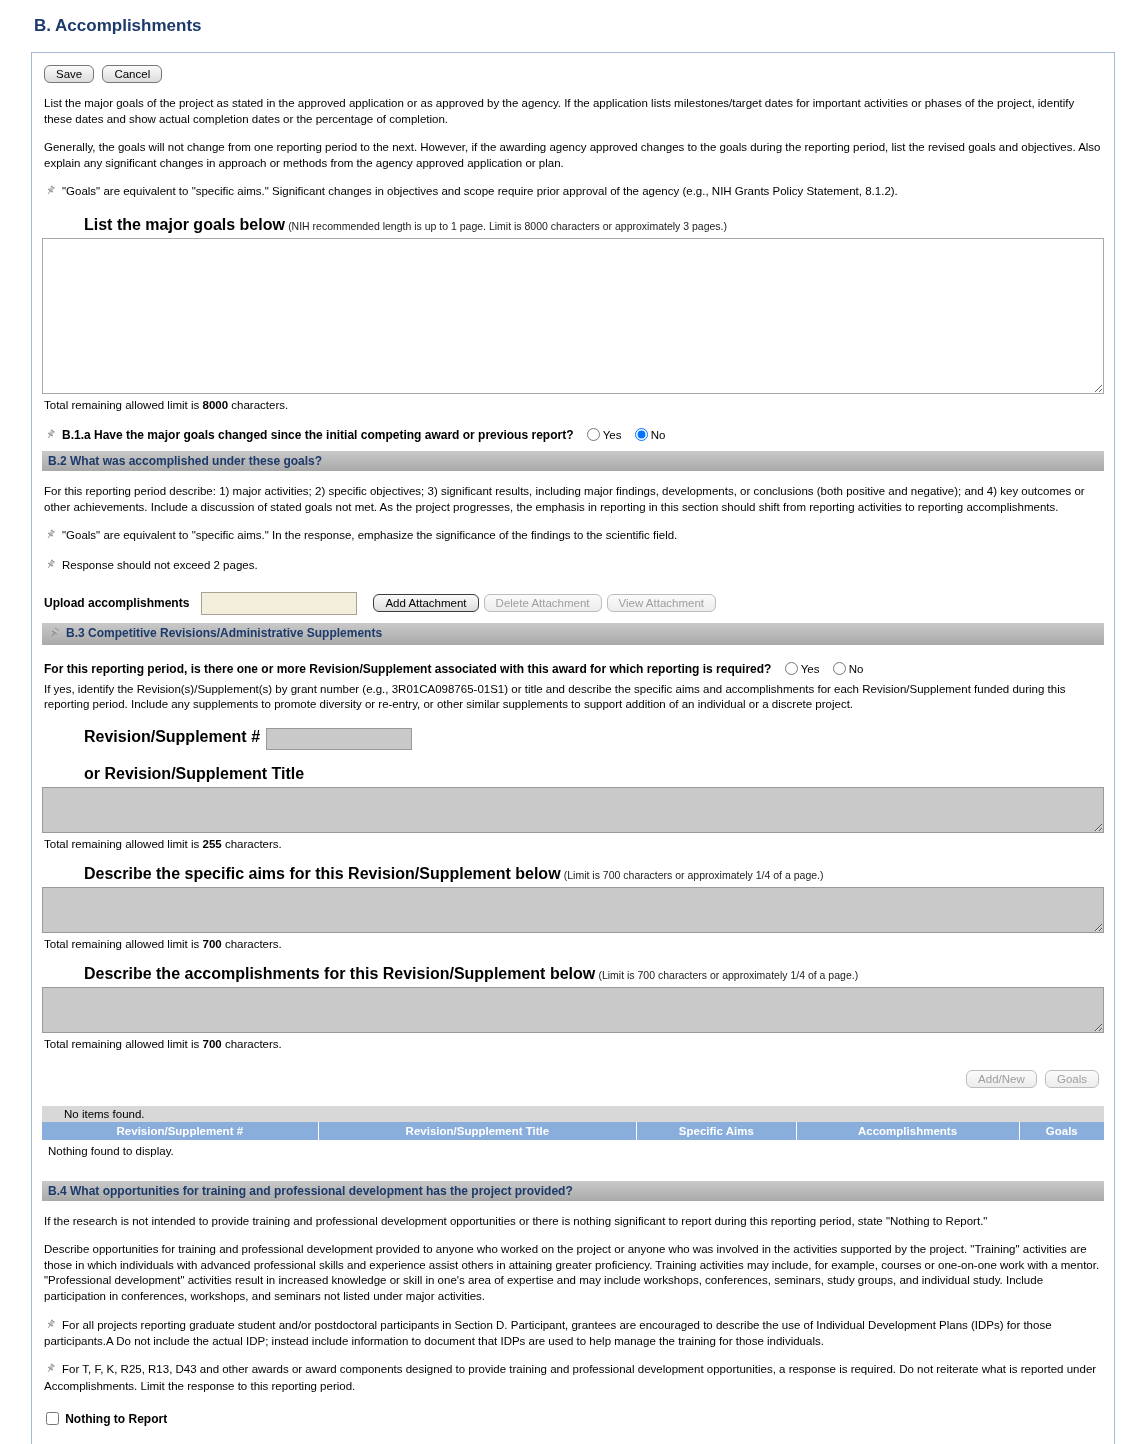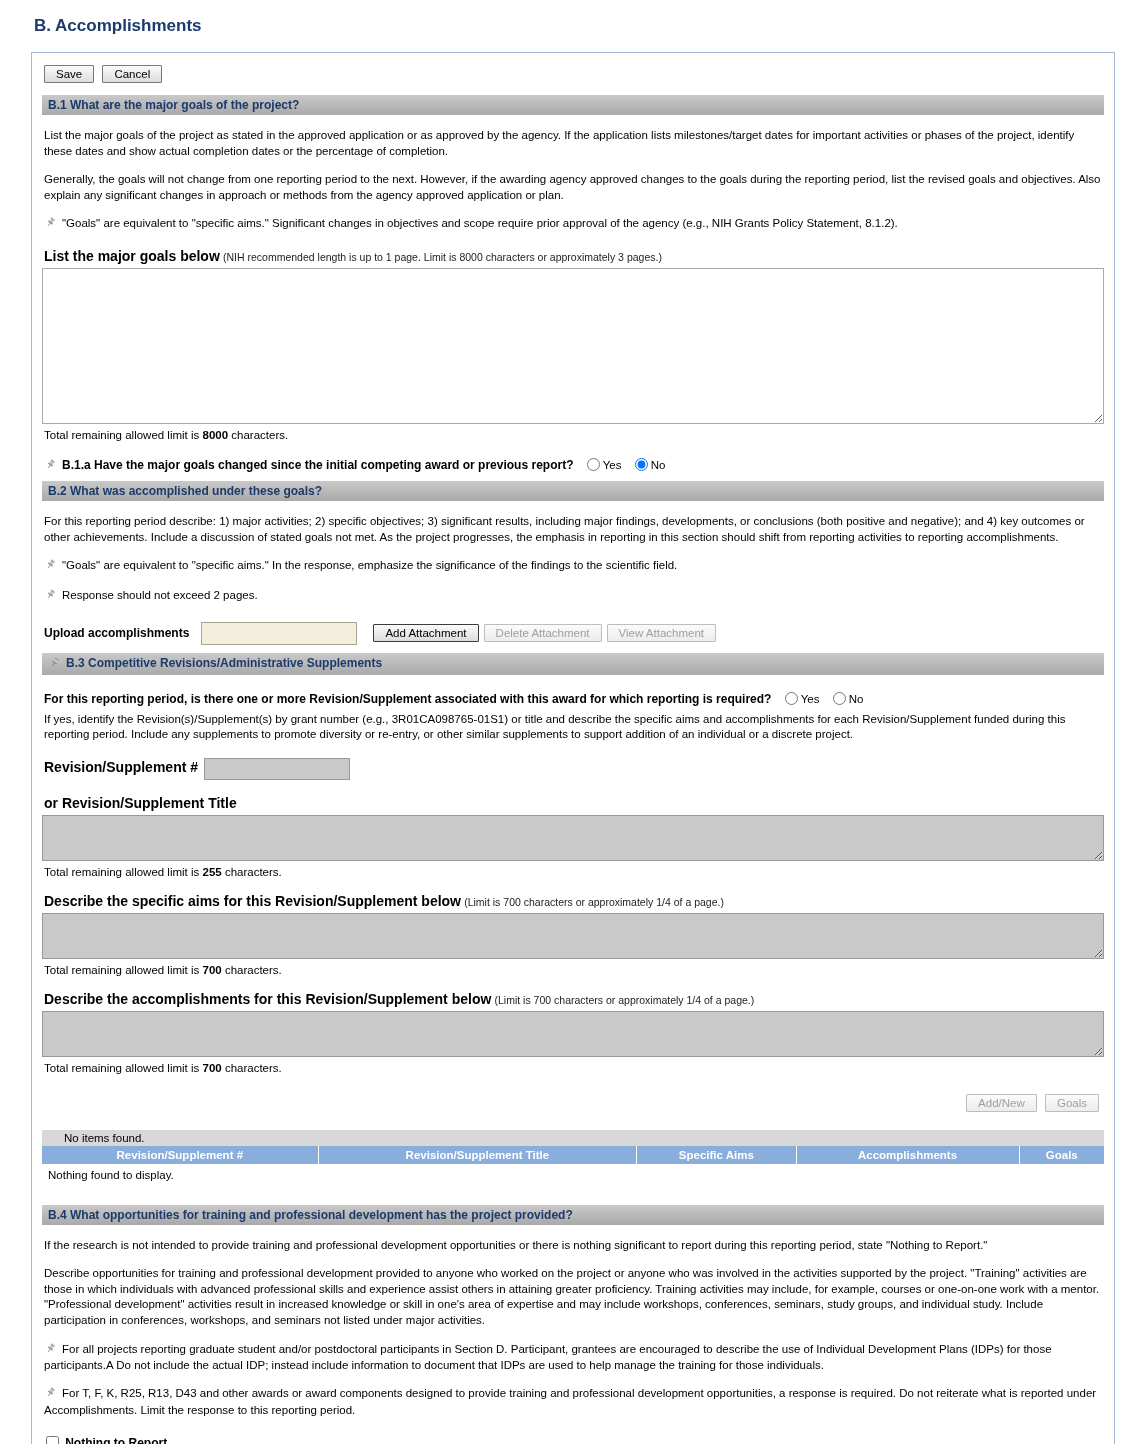--- a/index.html
+++ b/index.html
@@ -2,31 +2,31 @@
 <html><head>
 <meta charset="utf-8">
 <style>
   html,body{margin:0;padding:0;background:#fff;}
   body{font-family:"Liberation Sans",sans-serif;font-size:11.5px;color:#000;width:1145px;}
   .page{box-sizing:border-box;width:1145px;padding:10px 30px 0 31px;}
   .page-title{color:#1c3a6b;font-size:17px;font-weight:bold;margin:6px 0 16px 3px;}
   .panel{border:1px solid #a3bad6;padding:10px 10px 18px 10px;min-height:1330px;box-sizing:border-box;}
   .toolbar{margin:2px 0 12px 2px;}
   .btn{display:inline-block;font-family:"Liberation Sans",sans-serif;font-size:11.5px;color:#000;
-       padding:2px 11px;border:1px solid #777;border-radius:1px;
+       padding:2px 11px;border:1px solid #777;border-radius:6px;
        background:linear-gradient(#fbfbfb,#dcdcdc);cursor:pointer;margin-right:5px;}
   .btn.emph{border:1px solid #3c3c3c;}
   .btn.disabled{color:#9e9e9e;border-color:#bdbdbd;background:linear-gradient(#fbfbfb,#ececec);cursor:default;}
   .section-bar{background:linear-gradient(#c9c9c9,#a9a9a9);color:#1c3a6b;font-weight:bold;
                font-size:12px;padding:3px 6px;margin-top:8px;}
   .para{margin:13px 2px 0 2px;line-height:1.35;}
   .note{margin:13px 2px 0 2px;line-height:1.3;}
   .pin{display:inline-block;vertical-align:-2px;margin-right:5px;}
   .field-label{margin:15px 2px 4px 2px;}
-  .field-label b{font-size:14px;}
+  .field-label b{font-size:16px;margin-left:40px;}
   .hint{font-size:10.5px;color:#222;}
   textarea{display:block;width:100%;box-sizing:border-box;border:1px solid #a9a9a9;
            font-family:"Liberation Sans",sans-serif;font-size:11.5px;background:#fff;}
   textarea.big{height:156px;}
   textarea.gray{height:46px;background:#c9c9c9;border-color:#999;}
   .remaining{margin:5px 2px 0 2px;}
   .qrow{margin:17px 2px 6px 2px;}
   .qrow b{font-size:12px;}
   input[type=radio],input[type=checkbox]{vertical-align:-2px;margin:0 3px 0 10px;}
   .attach-row{margin:17px 2px 2px 2px;display:flex;align-items:center;}
@@ -50,21 +50,20 @@
 <div class="page">
   <div class="page-title">B. Accomplishments</div>
 
   <div class="panel">
 
     <div class="toolbar">
       <button class="btn">Save</button>
       <button class="btn">Cancel</button>
     </div>
 
-    <div class="section-bar">B.1 What are the major goals of the project?</div>
 
     <div class="para">List the major goals of the project as stated in the approved application or as approved by the agency. If the application lists milestones/target dates for important activities or phases of the project, identify these dates and show actual completion dates or the percentage of completion.</div>
     <div class="para">Generally, the goals will not change from one reporting period to the next. However, if the awarding agency approved changes to the goals during the reporting period, list the revised goals and objectives. Also explain any significant changes in approach or methods from the agency approved application or plan.</div>
 
     <div class="note">
       <span class="pin"><svg width="13" height="13" viewBox="0 0 16 16">
             <g transform="rotate(35 8 8)">
               <rect x="5.2" y="2.2" width="5.6" height="1.6" rx="0.5" fill="#9a9a9a"></rect>
               <rect x="5.8" y="3.8" width="4.4" height="3.4" fill="#c3c3c3"></rect>
               <rect x="4.6" y="7.2" width="6.8" height="1.7" rx="0.6" fill="#8f8f8f"></rect>

